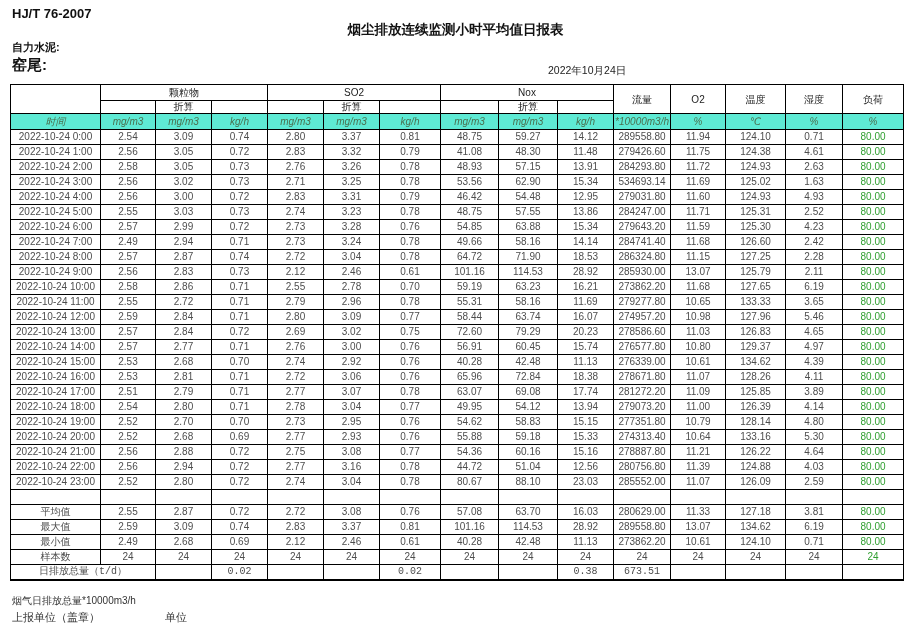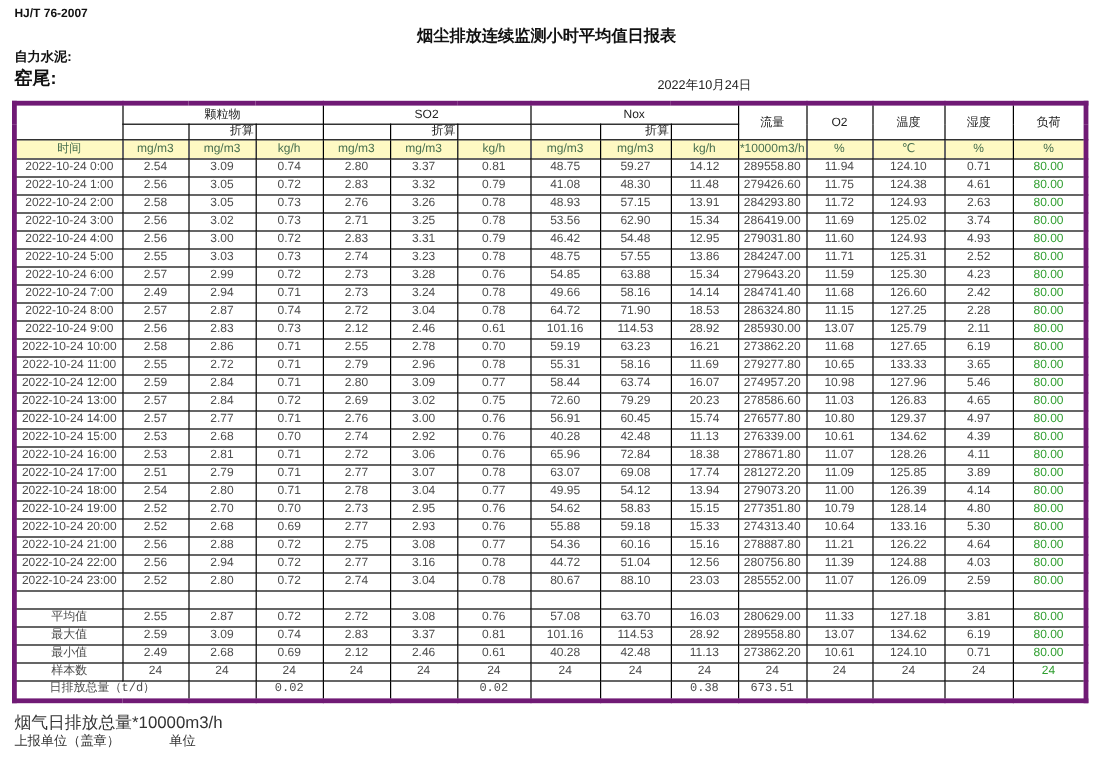--- a/index.html
+++ b/index.html
@@ -1,50 +1,50 @@
 <!DOCTYPE html>
 <html><head>
 <meta charset="utf-8">
 <style>
   html,body { margin:0; padding:0; }
   body {
     width:911px; height:631px; background:#ffffff; position:relative;
     font-family:"Liberation Sans","DejaVu Sans",sans-serif;
     -webkit-font-smoothing:antialiased;
   }
-  .std-code { position:absolute; left:12px; top:6px; font-size:10px; font-weight:bold; color:#111; }
+  .std-code { position:absolute; left:12px; top:6px; font-size:13px; font-weight:bold; color:#111; }
   .doc-title { position:absolute; left:0; top:21px; width:100%; text-align:center; font-size:13.5px; font-weight:bold; color:#111; }
   .company-label { position:absolute; left:12px; top:40px; font-size:11px; font-weight:bold; color:#111; }
   .station-label { position:absolute; left:12px; top:56px; font-size:15px; font-weight:bold; color:#111; }
   .report-date { position:absolute; left:548px; top:64px; font-size:10.5px; color:#222; }
 
   table.report {
     position:absolute; left:10px; top:84px; width:893px;
     border-collapse:collapse; table-layout:fixed;
     font-size:10px; color:#4d4d4d;
   }
   table.report th, table.report td {
     border:1px solid #000; padding:0 1px; text-align:center;
     height:14px; line-height:14px; overflow:hidden; white-space:nowrap;
     font-weight:normal;
   }
-  table.report { border:4px solid #701a75; }
+  table.report { border:1px solid #701a75; }
   tr.group-row th { height:15px; line-height:15px; color:#222; }
-  tr.conv-row th { height:12px; line-height:12px; color:#222;text-align:right; }
-  tr.unit-row th { height:15px; line-height:15px; background:#fef9c3; color:#4a7050; }
+  tr.conv-row th { height:12px; line-height:12px; color:#222; }
+  tr.unit-row th { height:15px; line-height:15px; background:#5eead4; color:#4a7050;font-style:italic; }
   td.load-cell { color:#2f9e2f; }
   td.time-cell { color:#4d4d4d; }
   tr.spacer-row td { height:14px; }
   td.sum-label { color:#4d4d4d; }
   td.total-label { text-align:left; padding-left:4px; }
   tr.total-row td { border-bottom:2px solid #000;font-family:Liberation Mono, monospace; }
 
-  .footer-line1 { position:absolute; left:12px; top:594px; font-size:14px; color:#333;text-align:right; }
+  .footer-line1 { position:absolute; left:12px; top:594px; font-size:10px; color:#333;text-align:right; }
   .footer-line2 { position:absolute; left:12px; top:610px; font-size:11px; color:#333; }
-  .footer-line2 .unit { margin-left:38px; }
+  .footer-line2 .unit { margin-left:62px; }
 </style>
 </head>
 <body>
 
 <div class="page">
 
   <div class="std-code">HJ/T 76-2007</div>
   <div class="doc-title">烟尘排放连续监测小时平均值日报表</div>
   <div class="company-label">自力水泥:</div>
   <div class="station-label">窑尾:</div>
@@ -165,24 +165,24 @@
           <td class="time-cell">2022-10-24 3:00</td>
           <td>2.56</td>
           <td>3.02</td>
           <td>0.73</td>
           <td>2.71</td>
           <td>3.25</td>
           <td>0.78</td>
           <td>53.56</td>
           <td>62.90</td>
           <td>15.34</td>
-          <td>286419.00</td>
+          <td>534693.14</td>
           <td>11.69</td>
           <td>125.02</td>
-          <td>3.74</td>
+          <td>1.63</td>
           <td class="load-cell">80.00</td>
         </tr>
         <tr>
           <td class="time-cell">2022-10-24 4:00</td>
           <td>2.56</td>
           <td>3.00</td>
           <td>0.72</td>
           <td>2.83</td>
           <td>3.31</td>
           <td>0.79</td>

